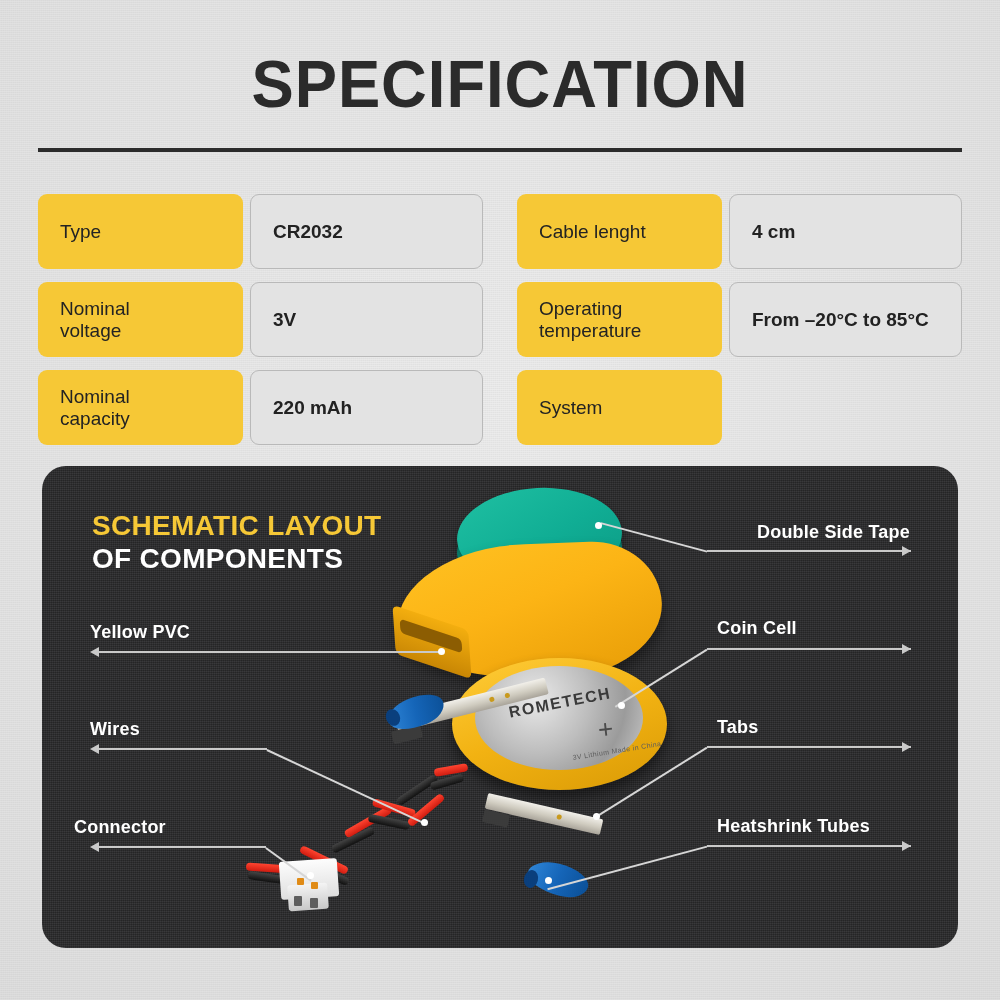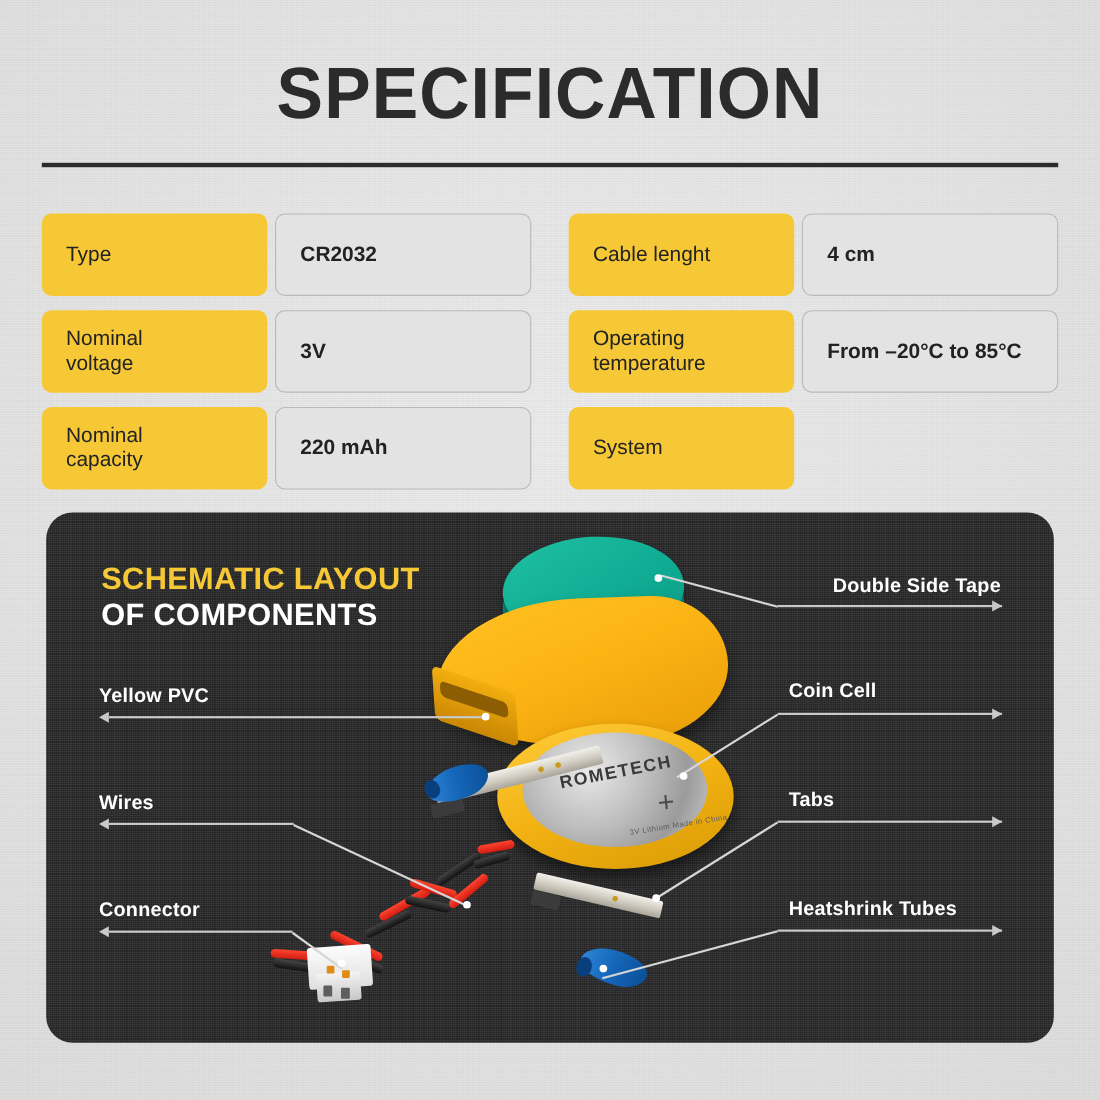--- a/index.html
+++ b/index.html
@@ -504,21 +504,21 @@
 
     <div class="callout">
       <div class="txt" style="left:48px; top:253px;">Wires</div>
       <div class="arrow-l" style="left:48px; top:278px;"></div>
       <div class="lead-h" style="left:57px; top:282px; width:168px;"></div>
       <div class="lead-d" style="left:225px; top:283px; width:175px; transform:rotate(25deg);"></div>
       <div class="dot" style="left:379px; top:353px;"></div>
     </div>
 
     <div class="callout">
-      <div class="txt" style="left:48px; top:351px;">Connector</div>
+      <div class="txt" style="left:32px; top:351px;">Connector</div>
       <div class="arrow-l" style="left:48px; top:376px;"></div>
       <div class="lead-h" style="left:57px; top:380px; width:167px;"></div>
       <div class="lead-d" style="left:224px; top:381px; width:56px; transform:rotate(36deg);"></div>
       <div class="dot" style="left:265px; top:406px;"></div>
     </div>
 
     <div class="callout">
       <div class="txt" style="left:675px; top:56px;margin-left:40px;">Double Side Tape</div>
       <div class="lead-h" style="left:665px; top:84px; width:204px;"></div>
       <div class="arrow-r" style="left:860px; top:80px;"></div>

